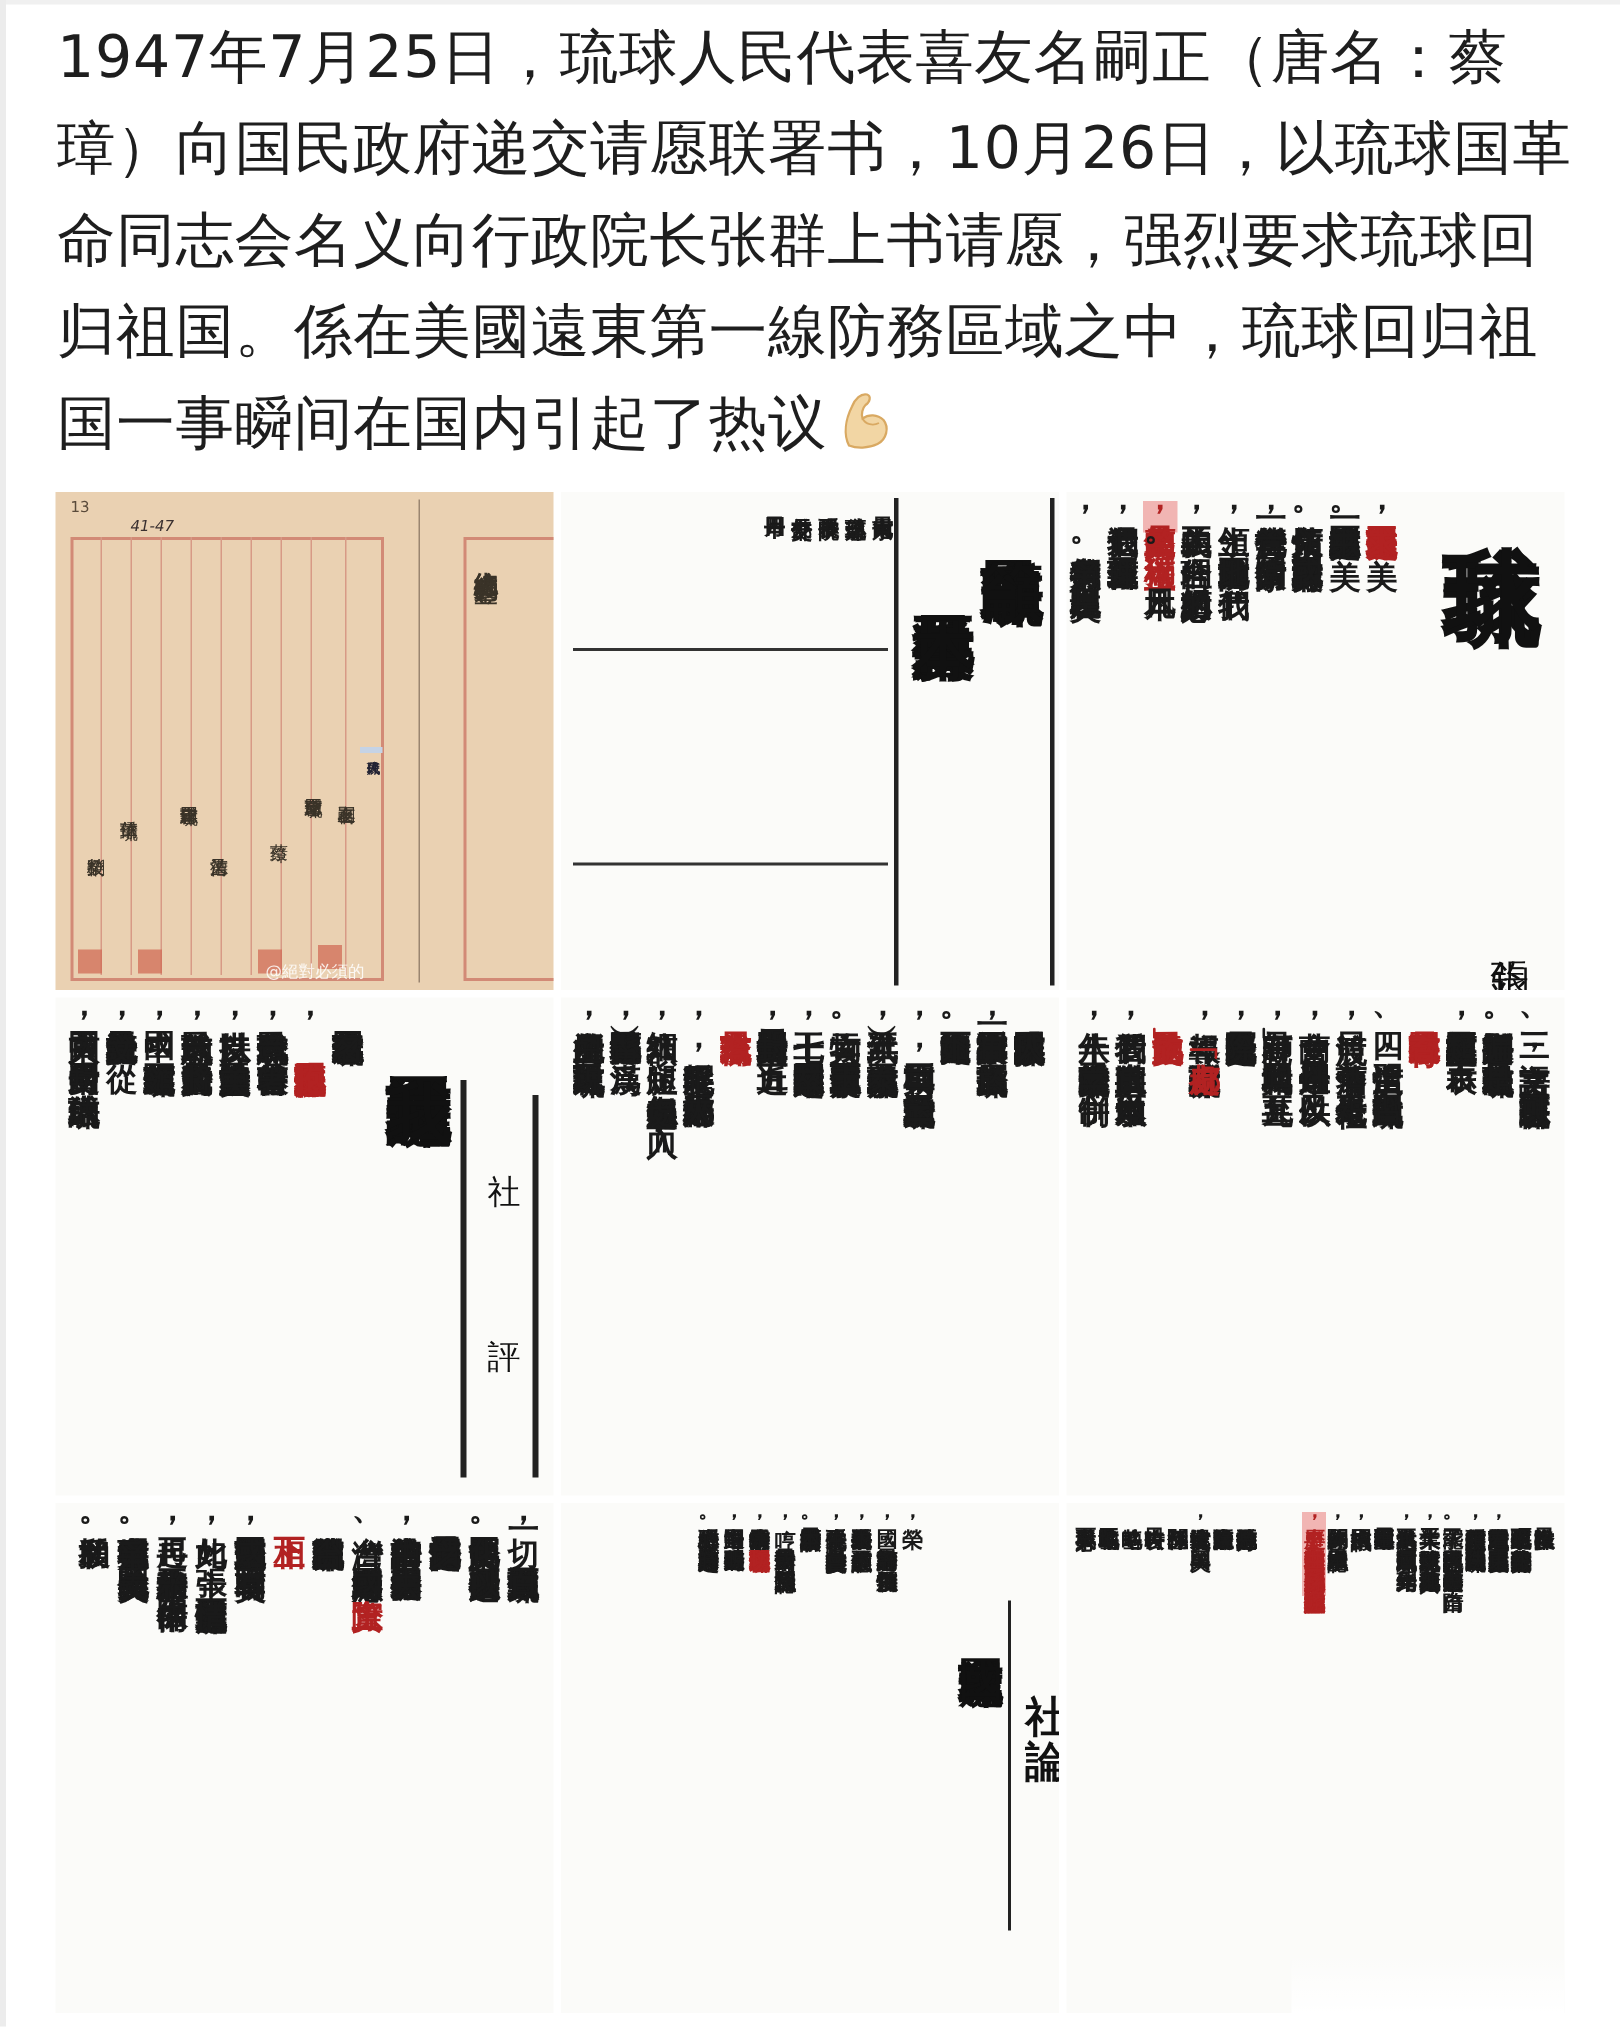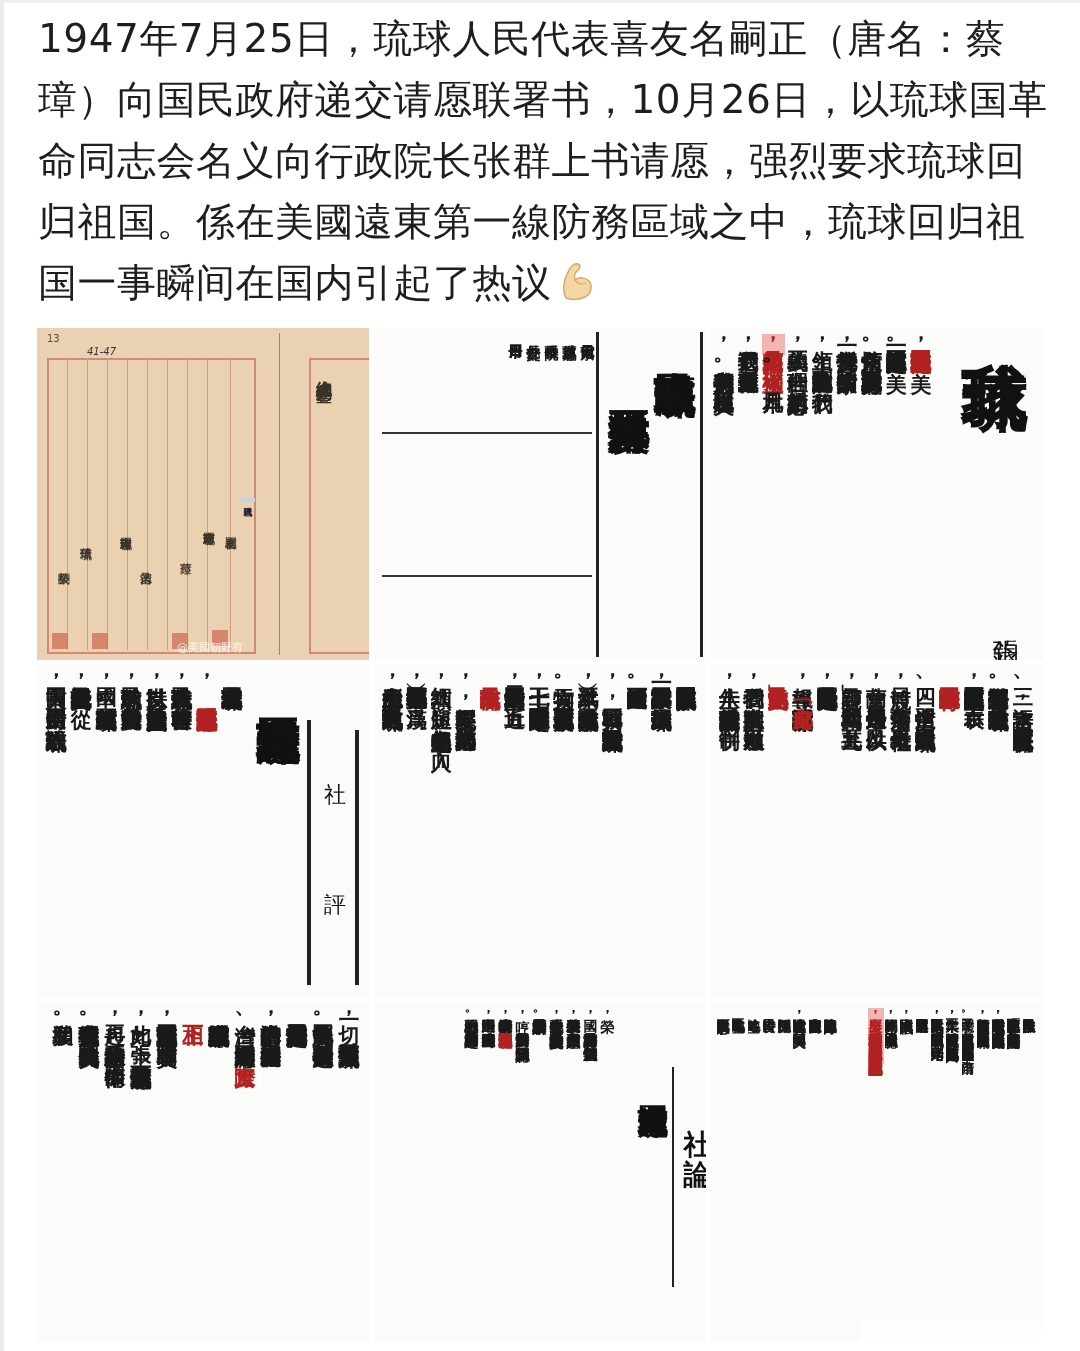--- a/index.html
+++ b/index.html
@@ -87,21 +87,21 @@
     <div class="sig" style="left:163px;top:195px;">琉球革命同志會</div>
     <div class="sig" style="left:140px;top:225px;">蔡璋</div>
     <div class="sig" style="left:100px;top:235px;">又吉清德</div>
     <div class="sig" style="left:80px;top:200px;">琉球青年同志會</div>
     <div class="sig" style="left:40px;top:210px;">琉球華僑</div>
     <div class="sig" style="left:18px;top:235px;">劉榮枝</div>
     <div class="seal" style="left:175px;top:302px;"></div>
     <div class="seal" style="left:135px;top:305px;"></div>
     <div class="seal" style="left:55px;top:305px;"></div>
     <div class="seal" style="left:15px;top:305px;"></div>
-    <div class="watermark" style="left:140px;top:312px;">@美國朝野有</div>
+    <div class="watermark" style="left:140px;top:312px;">@絕對必須的</div>
   </div>
 
   <div class="cell">
     <div class="cols" style="left:6px;right:110px;">
       <div class="vcol tiny">南京七日電</div>
       <div class="vcol tiny">琉球必須自</div>
       <div class="vcol tiny">院長張群</div>
       <div class="vcol tiny">外交部長</div>
       <div class="vcol tiny">十月十四日</div>
     </div>

